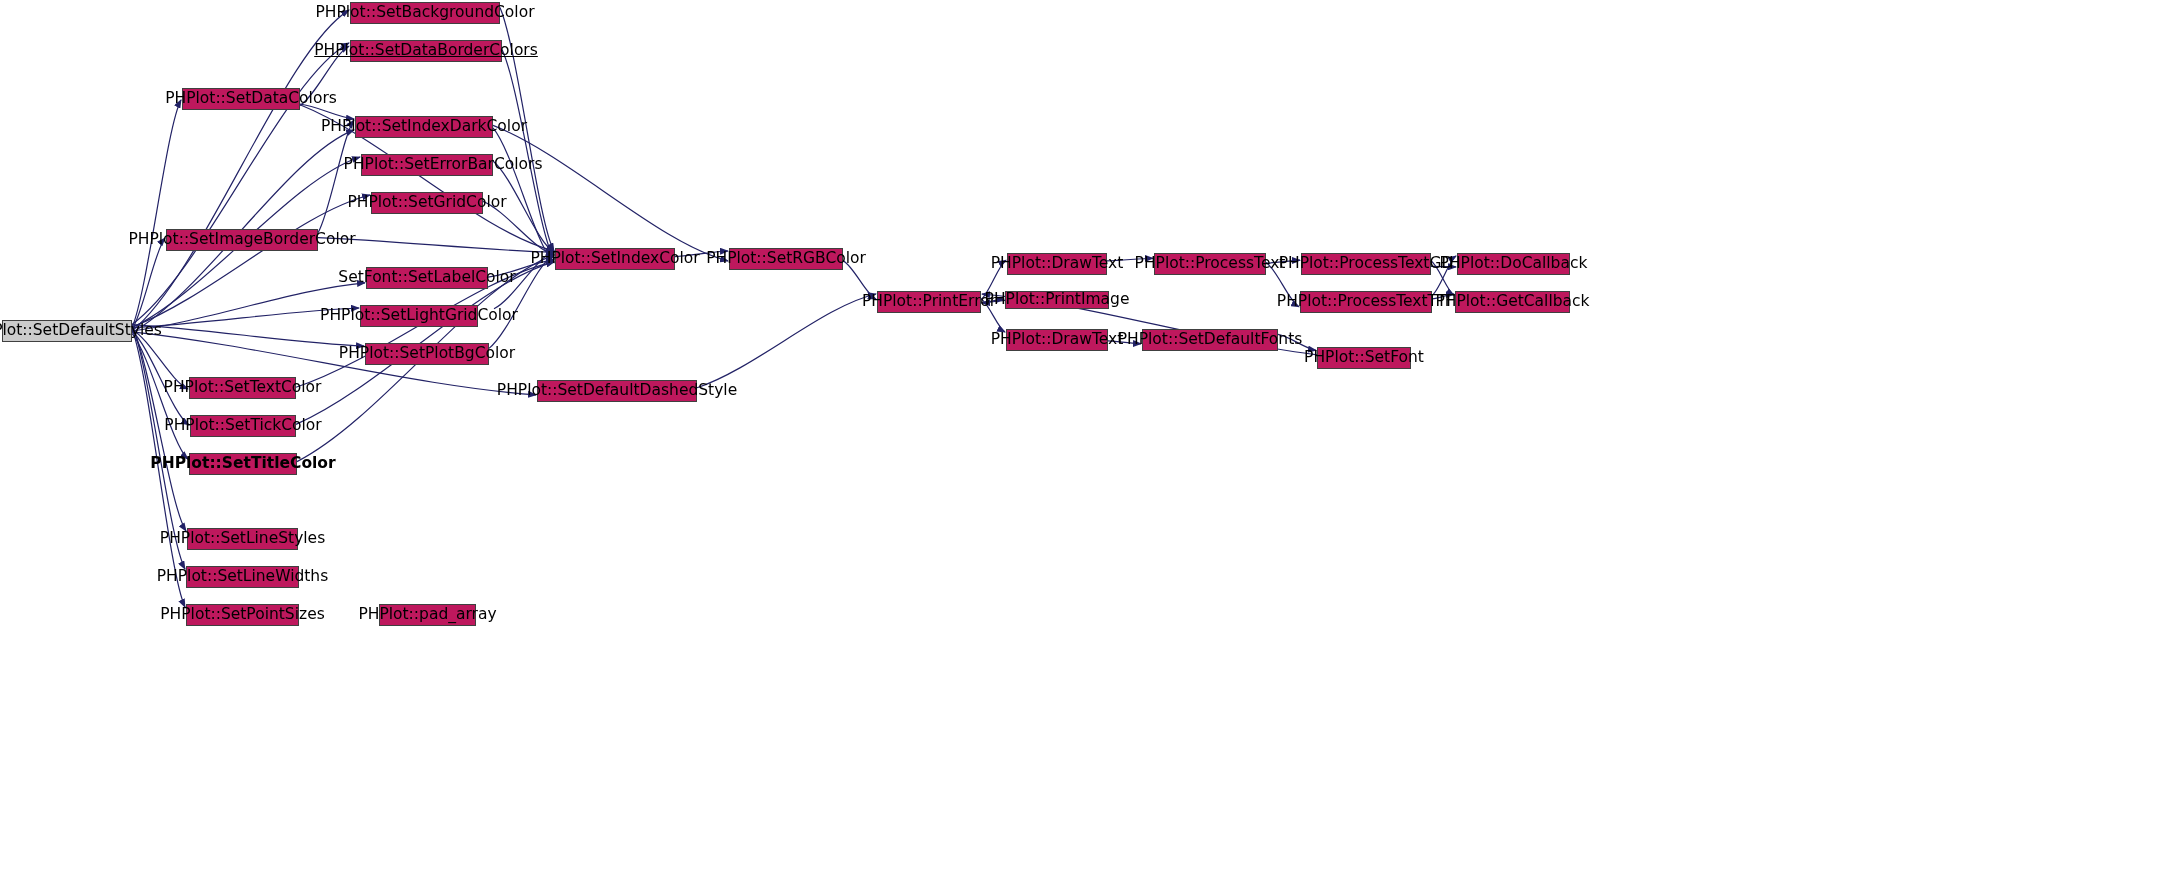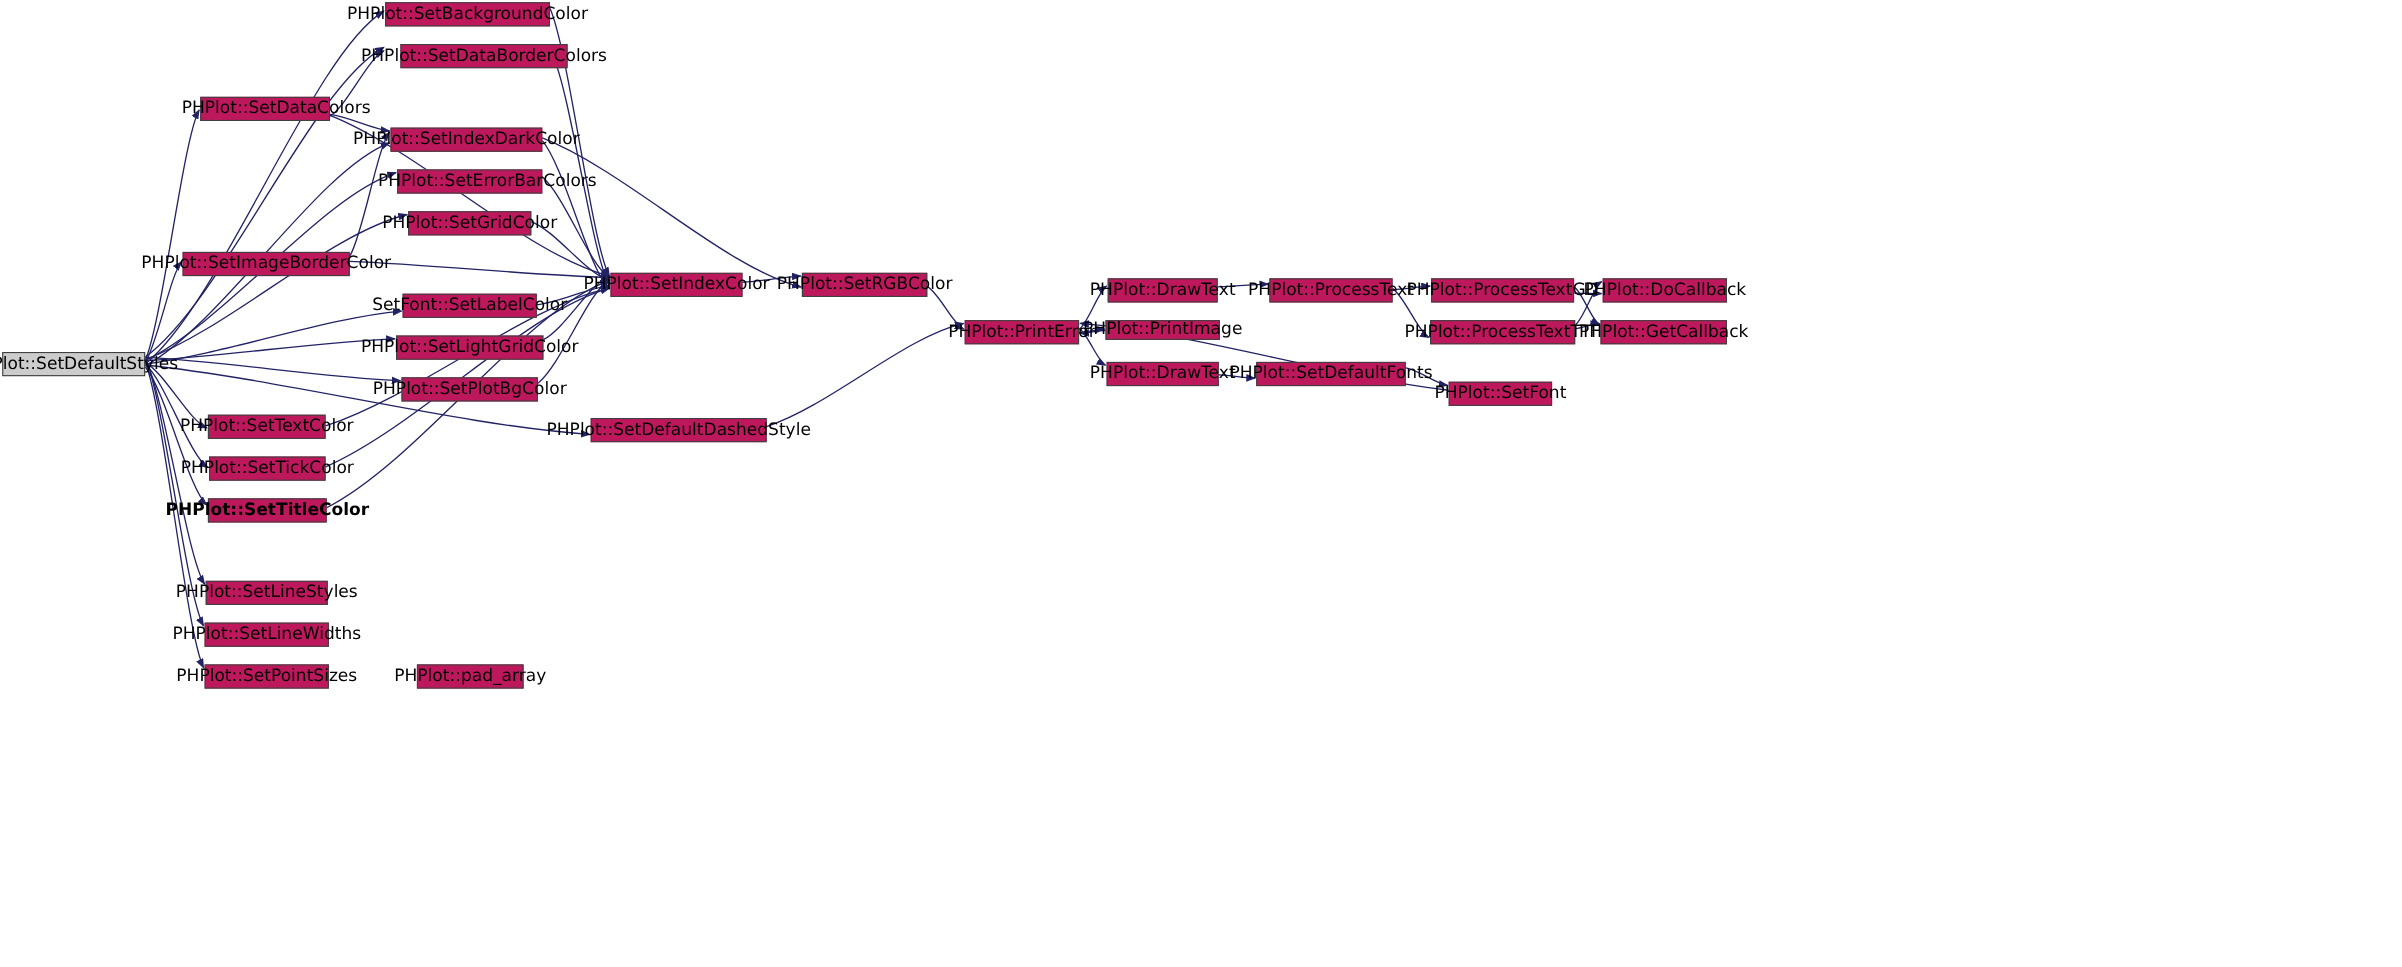--- a/index.html
+++ b/index.html
@@ -93,21 +93,21 @@
         <path d="M 1432 298.8 C 1439.26 298.19440916492994, 1447.4 294.51425204592823, 1454 294" fill="none" stroke="#222266" stroke-width="1.2" marker-end="url(#arrow)"></path>
       </g>
   </svg>
   <div id="node-layer">
       <div class="node root" style="left: 2px; top: 320px; width: 130px; height: 22px;">
         <span class="node-label">PHPlot::SetDefaultStyles</span>
       </div>
       <div class="node" style="left: 350px; top: 2px; width: 150px; height: 22px;">
         <span class="node-label">PHPlot::SetBackgroundColor</span>
       </div>
-      <div class="node" style="left: 364px; top: 40px; width: 152px; height: 22px;">
+      <div class="node" style="left: 350px; top: 40px; width: 152px; height: 22px; text-decoration: underline;">
         <span class="node-label">PHPlot::SetDataBorderColors</span>
       </div>
       <div class="node" style="left: 182px; top: 88px; width: 118px; height: 22px; padding-left: 20px;">
         <span class="node-label">PHPlot::SetDataColors</span>
       </div>
       <div class="node" style="left: 355px; top: 116px; width: 138px; height: 22px;">
         <span class="node-label">PHPlot::SetIndexDarkColor</span>
       </div>
       <div class="node" style="left: 361px; top: 154px; width: 132px; height: 22px; padding-left: 32px;">
         <span class="node-label">PHPlot::SetErrorBarColors</span>
@@ -120,21 +120,21 @@
       </div>
       <div class="node" style="left: 555px; top: 248px; width: 120px; height: 22px;">
         <span class="node-label">PHPlot::SetIndexColor</span>
       </div>
       <div class="node" style="left: 729px; top: 248px; width: 114px; height: 22px;">
         <span class="node-label">PHPlot::SetRGBColor</span>
       </div>
       <div class="node" style="left: 366px; top: 267px; width: 122px; height: 22px;">
         <span class="node-label">SetFont::SetLabelColor</span>
       </div>
-      <div class="node" style="left: 360px; top: 305px; width: 134px; height: 22px; text-align: center;">
+      <div class="node" style="left: 360px; top: 305px; width: 118px; height: 22px; text-align: center;">
         <span class="node-label">PHPlot::SetLightGridColor</span>
       </div>
       <div class="node" style="left: 365px; top: 343px; width: 124px; height: 22px;">
         <span class="node-label">PHPlot::SetPlotBgColor</span>
       </div>
       <div class="node" style="left: 189px; top: 377px; width: 107px; height: 22px;">
         <span class="node-label">PHPlot::SetTextColor</span>
       </div>
       <div class="node" style="left: 537px; top: 380px; width: 160px; height: 22px;">
         <span class="node-label">PHPlot::SetDefaultDashedStyle</span>

